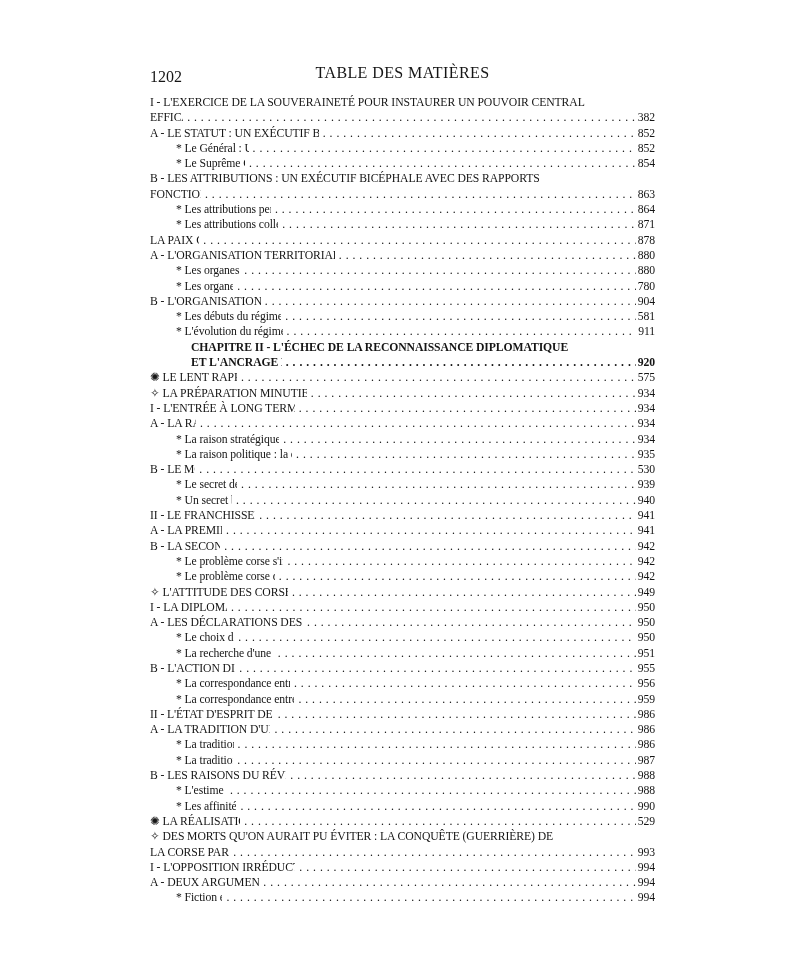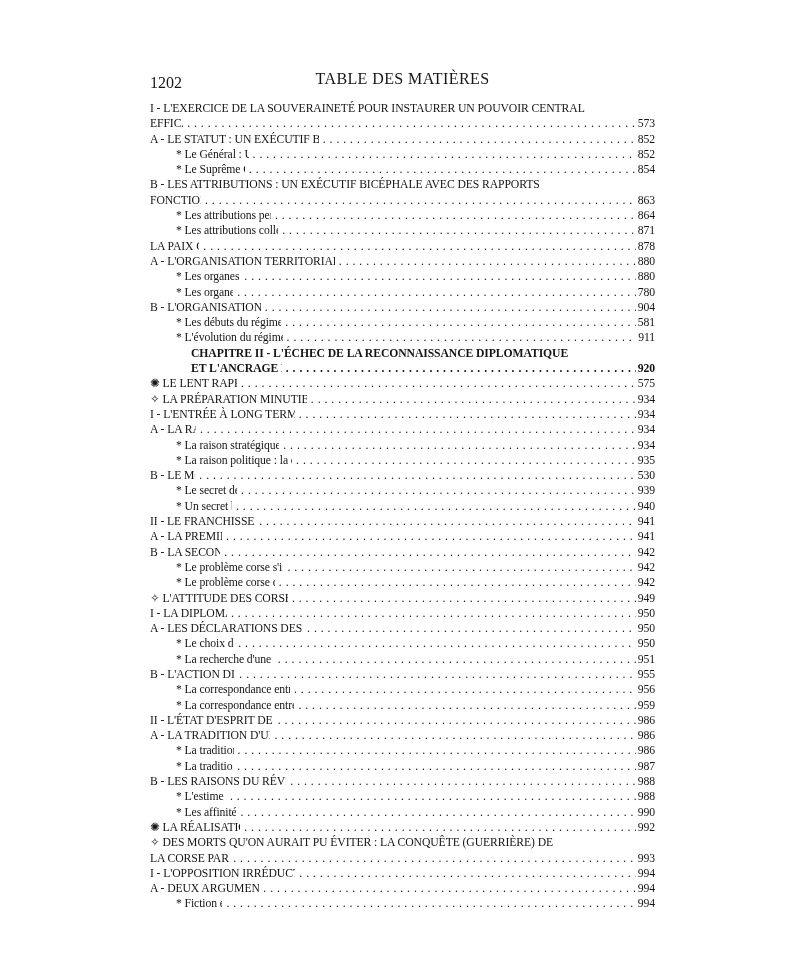--- a/index.html
+++ b/index.html
@@ -22,21 +22,21 @@
     height: 20px;
     margin-bottom: 11px;
   }
   .pageno {
     position: absolute;
     left: 0;
     top: 4px;
     font-size: 16px;
   }
   .title {
-    margin: 6px;
+    margin: 0;
     text-align: center;
     font-size: 16px;
     font-weight: normal;
     letter-spacing: 0.4px;
   }
   .toc {
     width: 505px;
     font-size: 11.7px;
     letter-spacing: -0.1px;
     line-height: 15.3px;
@@ -77,21 +77,21 @@
     <span class="pageno">1202</span>
     <h1 class="title">TABLE DES MATIÈRES</h1>
   </div>
   <div class="toc" id="toc">
       <div class="row">
         <span class="label">I - L'EXERCICE DE LA SOUVERAINETÉ POUR INSTAURER UN POUVOIR CENTRAL</span>
       </div>
       <div class="row">
         <span class="label">EFFICACE</span>
         <span class="leader"></span>
-        <span class="pg">573</span>
+        <span class="pg">382</span>
       </div>
       <div class="row">
         <span class="label">A - LE STATUT : UN EXÉCUTIF BICÉPHALE SANS RAPPORTS ORGANIQUES</span>
         <span class="leader"></span>
         <span class="pg">852</span>
       </div>
       <div class="row ind">
         <span class="label">* Le Général : Un chef unique</span>
         <span class="leader"></span>
         <span class="pg">852</span>
@@ -303,21 +303,21 @@
         <span class="pg">988</span>
       </div>
       <div class="row ind">
         <span class="label">* Les affinités naturelles</span>
         <span class="leader"></span>
         <span class="pg">990</span>
       </div>
       <div class="row">
         <span class="label">✺ LA RÉALISATION DE L'UNITÉ</span>
         <span class="leader"></span>
-        <span class="pg">992</span>
+        <span class="pg">529</span>
       </div>
       <div class="row">
         <span class="label">✧ DES MORTS QU'ON AURAIT PU ÉVITER : LA CONQUÊTE (GUERRIÈRE) DE</span>
       </div>
       <div class="row">
         <span class="label">LA CORSE PAR LA FRANCE</span>
         <span class="leader"></span>
         <span class="pg">993</span>
       </div>
       <div class="row">

